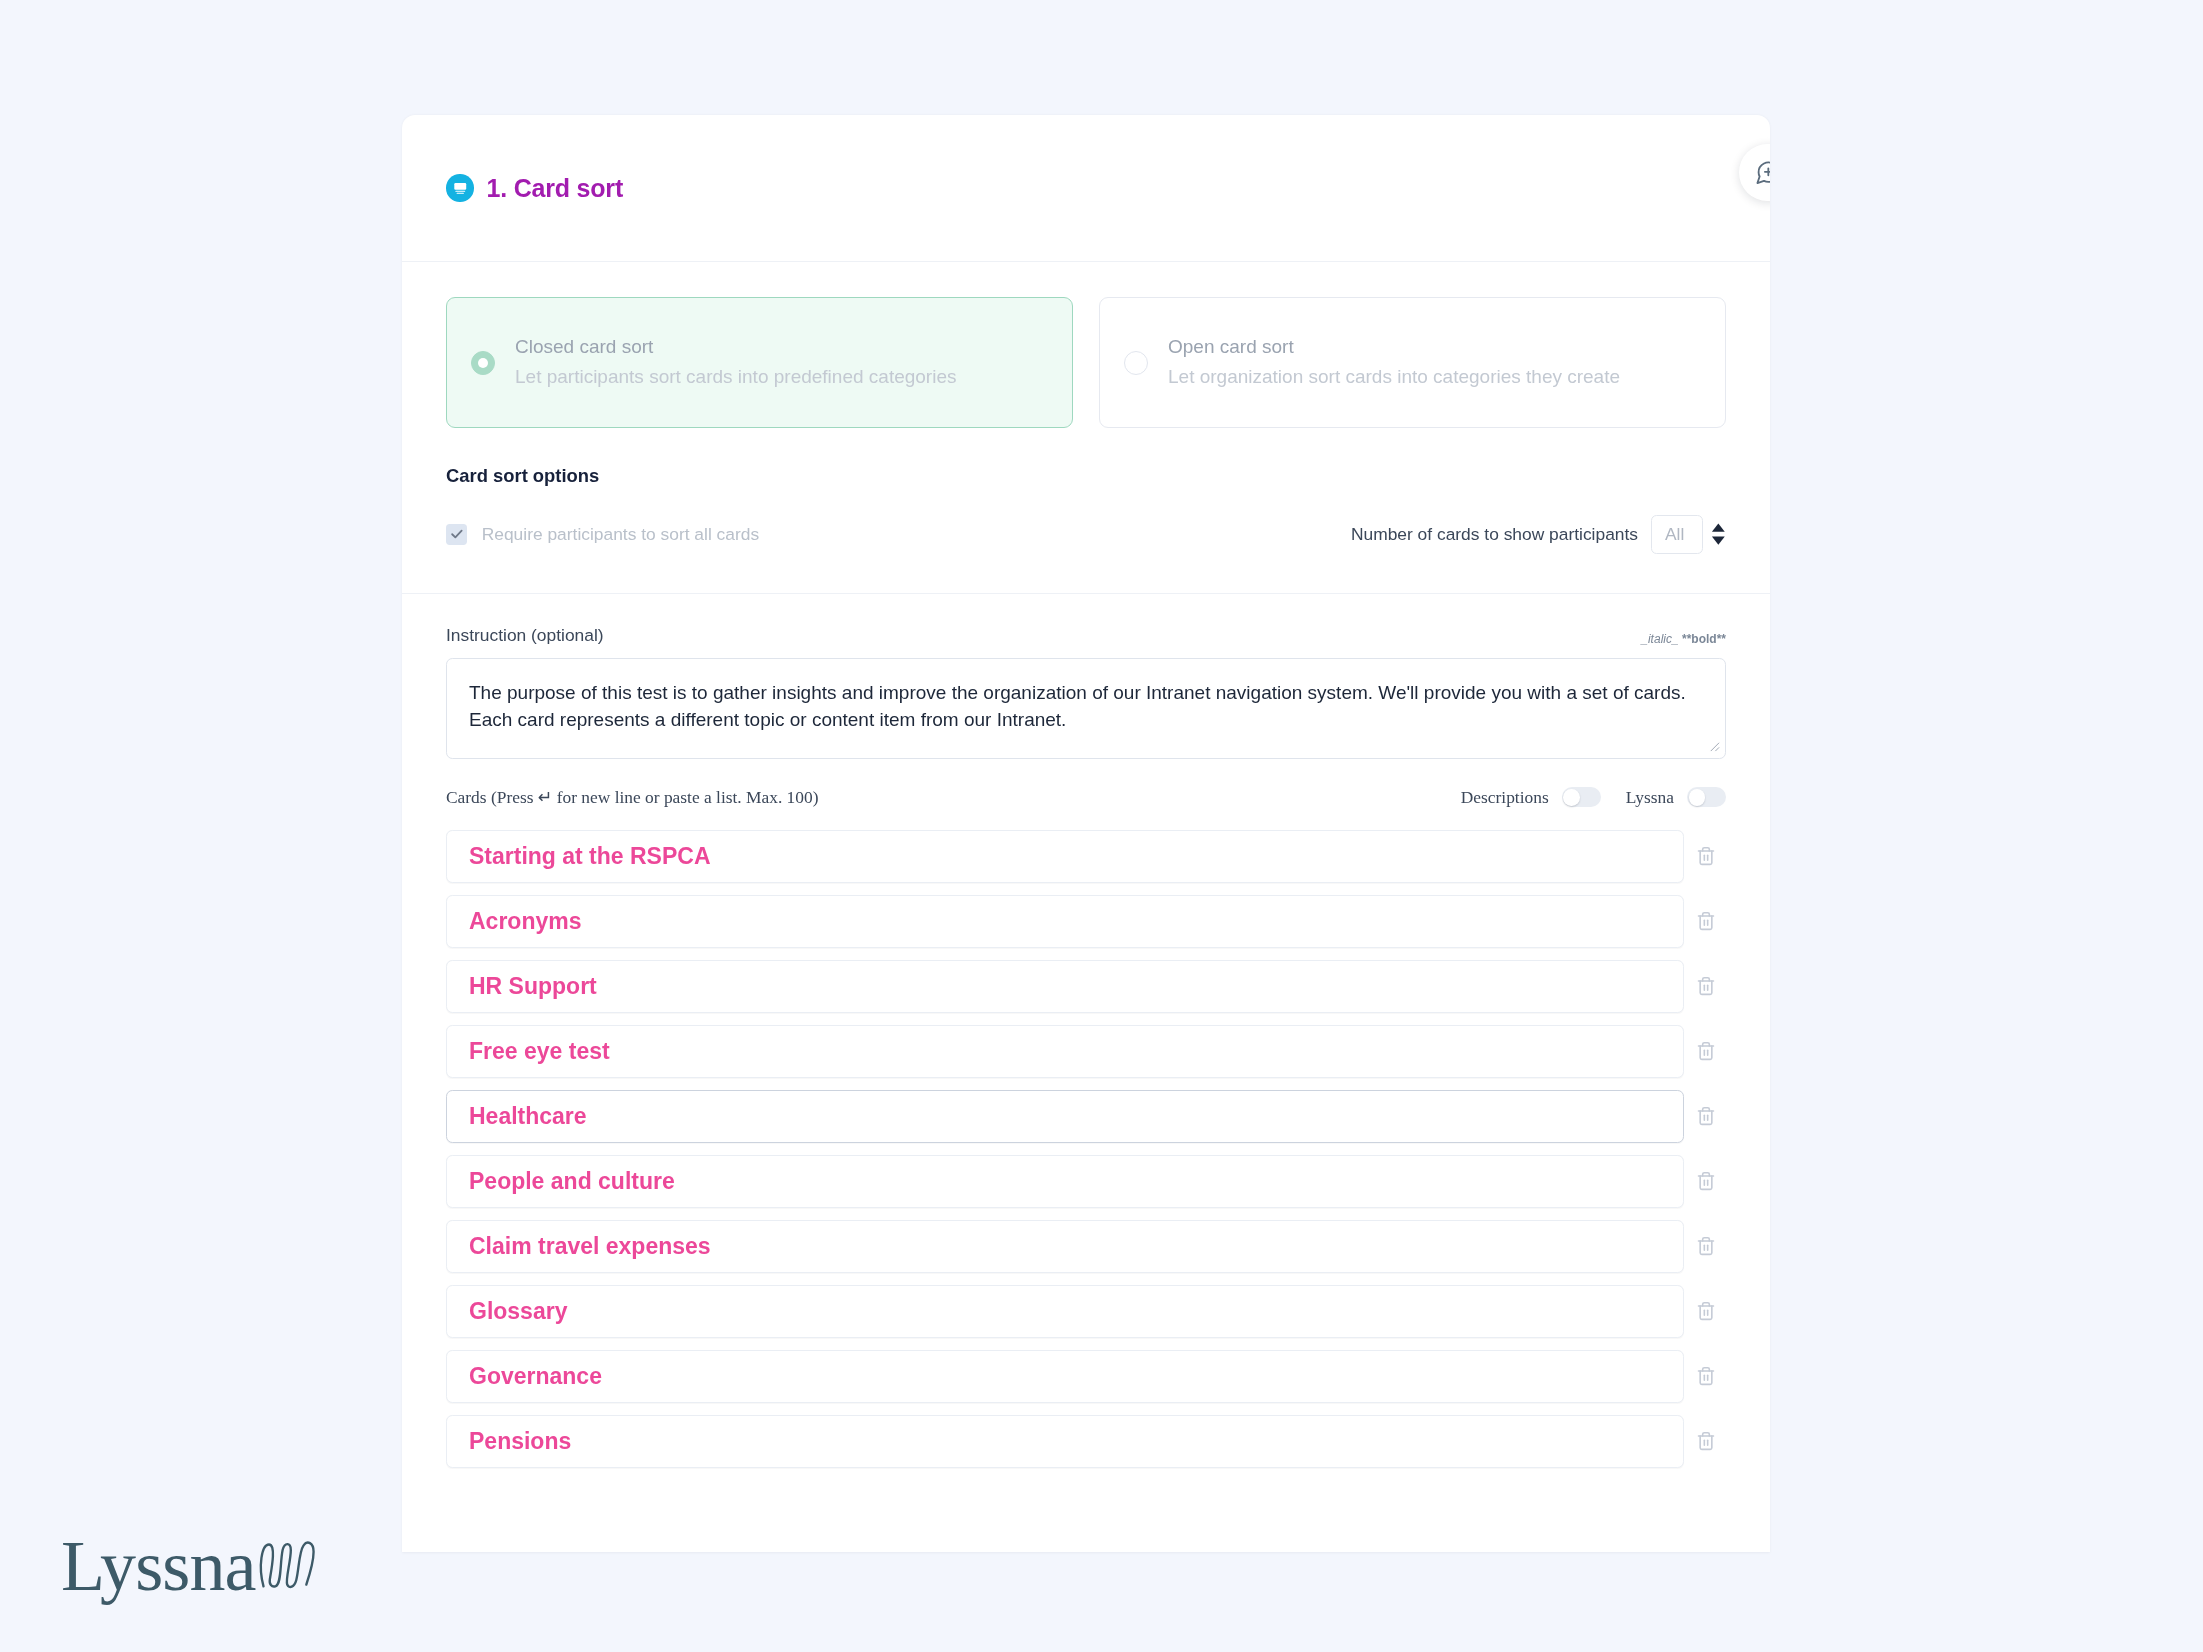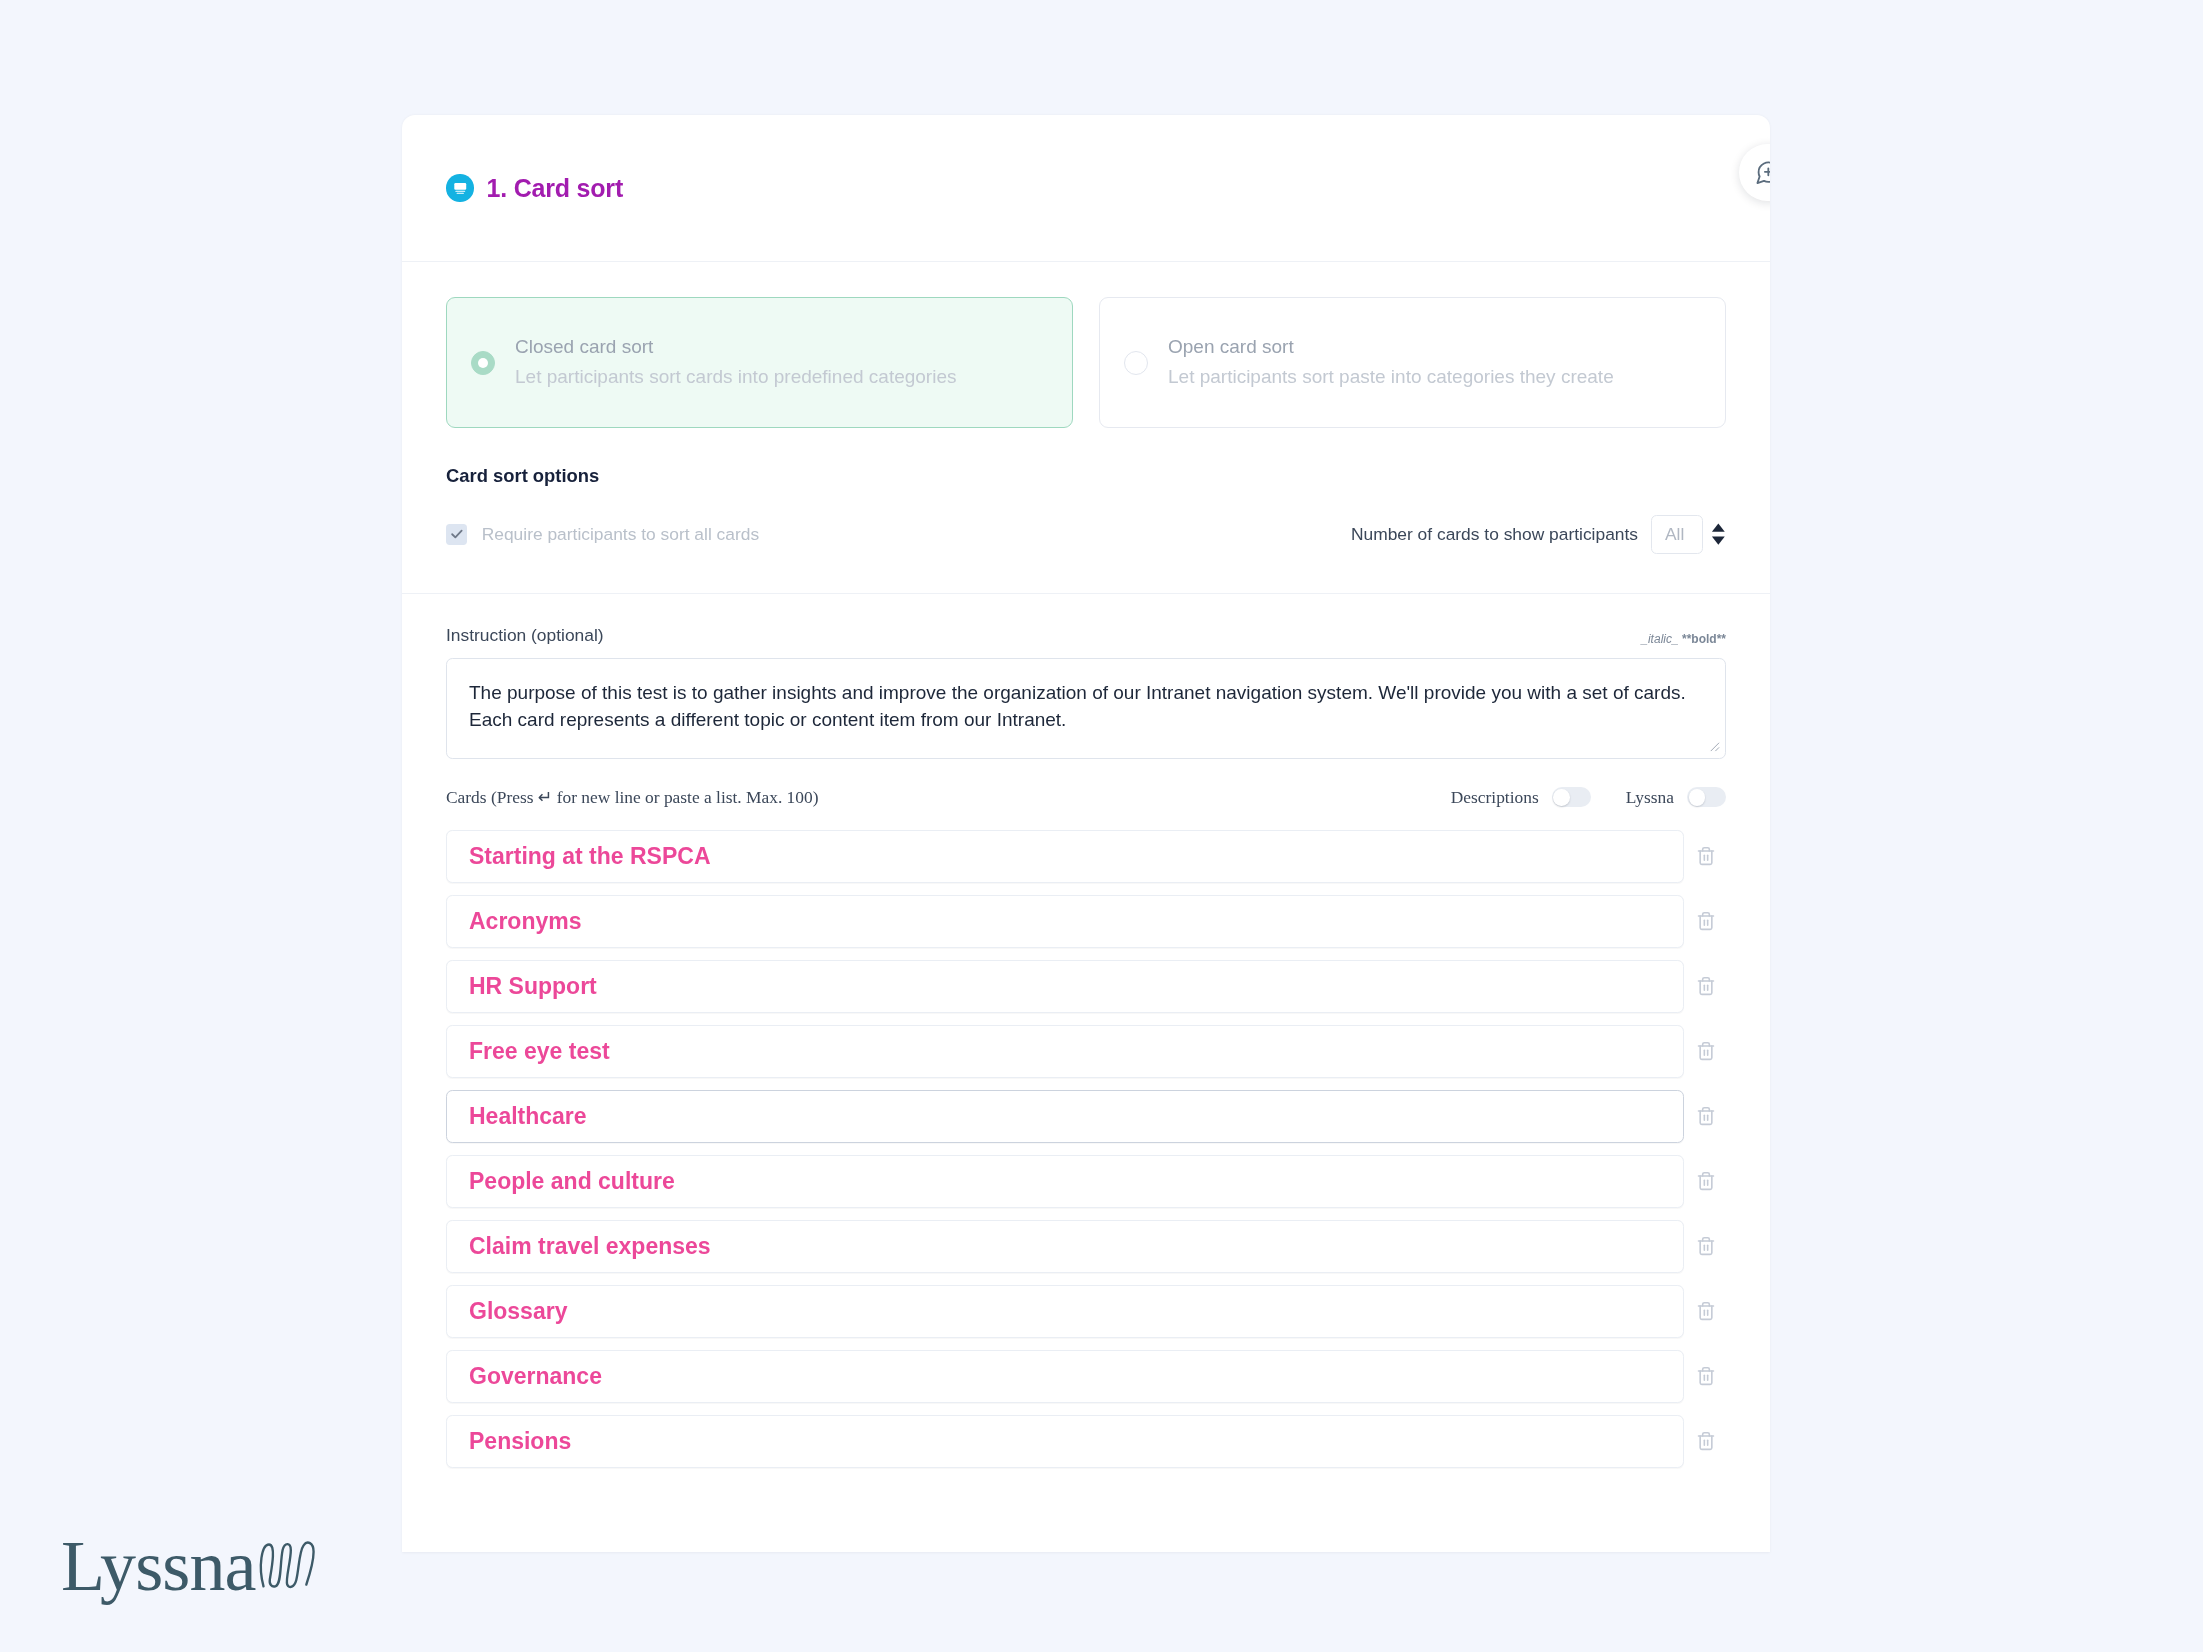--- a/index.html
+++ b/index.html
@@ -201,21 +201,21 @@
   }
 
   
   .cards-section { padding: 27.5px 44px 0 44px; }
   .cards-head {
     display: flex; align-items: center; justify-content: space-between;
     margin-bottom: 22px;
     font-family: Liberation Serif, serif;
   }
   .cards-label { font-size: 17.4px; color: #3b4759; }
-  .toggles { display: flex; align-items: flex-start; gap: 35px; }
+  .toggles { display: flex; align-items: flex-start; gap: 25px; }
   .toggle-group { display: flex; align-items: center; gap: 13px; cursor: pointer; }
   .toggle-label { font-size: 17.4px; color: #3b4759; }
   .toggle {
     width: 39px; height: 20px;
     border-radius: 10px;
     background: #e9edf3;
     position: relative;
     flex: none;
   }
   .toggle::after {
@@ -306,21 +306,21 @@
           <span class="sort-text">
             <span class="sort-name" style="display:block">Closed card sort</span>
             <span class="sort-desc" style="display:block">Let participants sort cards into predefined categories</span>
           </span>
         </div>
 
         <div class="sort-card">
           <span class="radio"></span>
           <span class="sort-text">
             <span class="sort-name" style="display:block">Open card sort</span>
-            <span class="sort-desc" style="display:block">Let participants sort paste into categories they create</span>
+            <span class="sort-desc" style="display:block">Let organization sort cards into categories they create</span>
           </span>
         </div>
       </div>
 
       <div class="options-title">Card sort options</div>
 
       <div class="options-row">
 
         <label class="check-wrap">
           <span class="checkbox">

